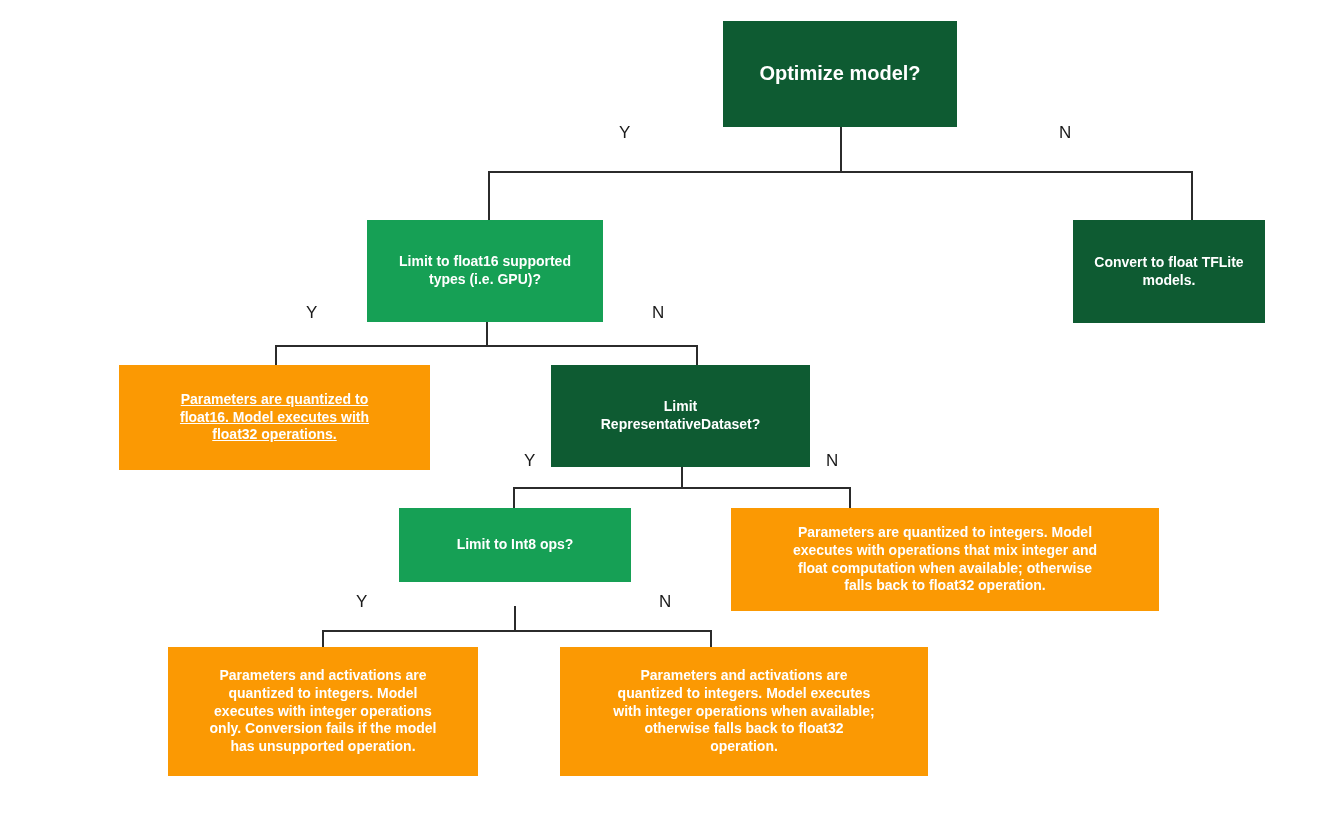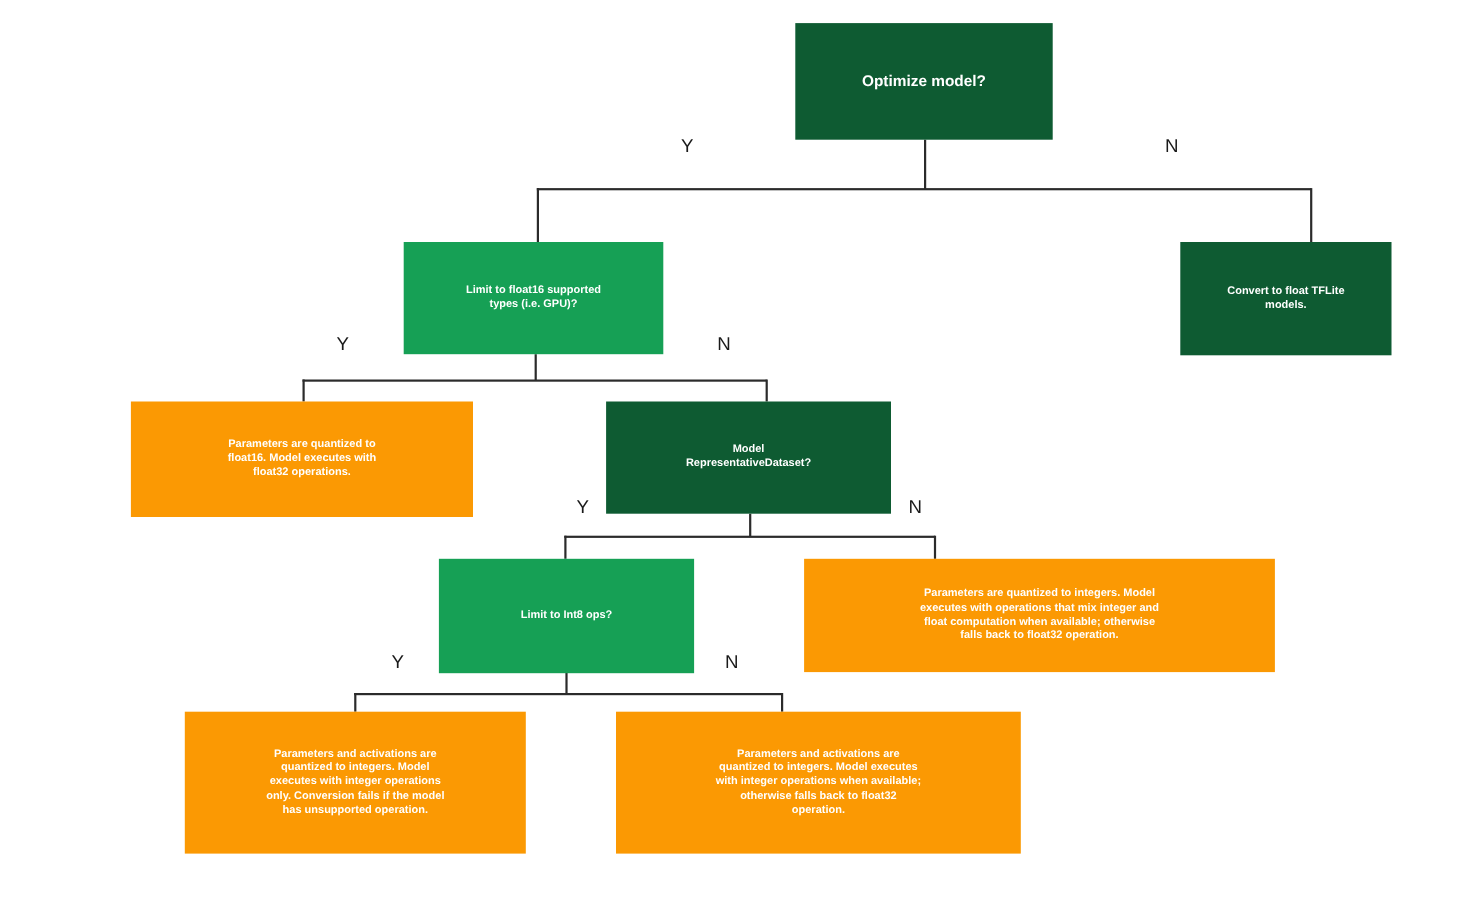--- a/index.html
+++ b/index.html
@@ -32,22 +32,22 @@
     font-weight: bold;
     line-height: 1.28;
     padding: 4px 8px;
     white-space: pre-line;
     z-index: 3;
   }
   .node.dark   { background: #0e5b32; }
   .node.light  { background: #16a055; }
   .node.orange { background: #fb9903; }
 
-  .node.t15 { font-size: 10px; text-align: center; }
-  .node.t16 { font-size: 14px; }
+  .node.t15 { font-size: 14px; text-align: center; }
+  .node.t16 { font-size: 20px; }
 
   .edge-label {
     position: absolute;
     color: #1a1a1a;
     font-size: 17px;
     font-weight: 400;
     font-family: "Liberation Sans", sans-serif;
     z-index: 4;
     line-height: 1;
   }
@@ -98,28 +98,28 @@
   <div class="linev" style="left:710px; top:630px; height:17px;"></div>
 
   <div class="node dark t16" style="left:723px; top:21px; width:234px; height:106px;">Optimize model?</div>
 
   <div class="node light t15" style="left:367px; top:220px; width:236px; height:102px;">Limit to float16 supported
 types (i.e. GPU)?</div>
 
   <div class="node dark t15" style="left:1073px; top:220px; width:192px; height:103px;">Convert to float TFLite
 models.</div>
 
-  <div class="node orange t15" style="left:119px; top:365px; width:311px; height:105px;">Parameters are quantized to
+  <div class="node orange t15" style="left:119px; top:365px; width:311px; height:105px;text-decoration:underline;">Parameters are quantized to
 float16. Model executes with
 float32 operations.</div>
 
-  <div class="node dark t15" style="left:551px; top:365px; width:259px; height:102px;">Model
+  <div class="node dark t15" style="left:551px; top:365px; width:259px; height:102px;">Limit
 RepresentativeDataset?</div>
 
-  <div class="node light t15" style="left:399px; top:508px; width:232px; height:104px;">Limit to Int8 ops?</div>
+  <div class="node light t15" style="left:399px; top:508px; width:232px; height:74px;">Limit to Int8 ops?</div>
 
   <div class="node orange t15" style="left:731px; top:508px; width:428px; height:103px;">Parameters are quantized to integers. Model
 executes with operations that mix integer and
 float computation when available; otherwise
 falls back to float32 operation.</div>
 
   <div class="node orange t15" style="left:168px; top:647px; width:310px; height:129px;">Parameters and activations are
 quantized to integers. Model
 executes with integer operations
 only. Conversion fails if the model

